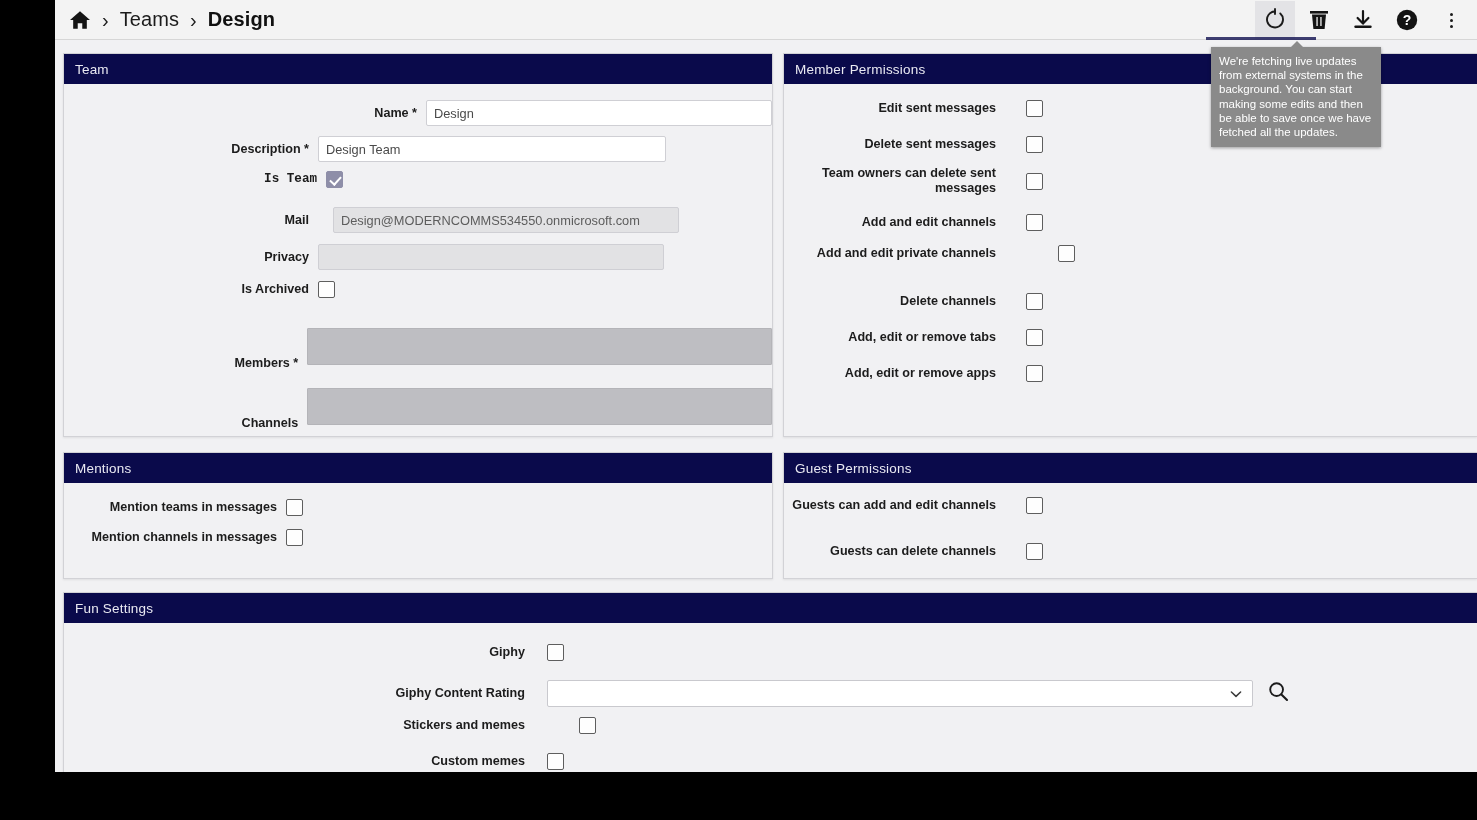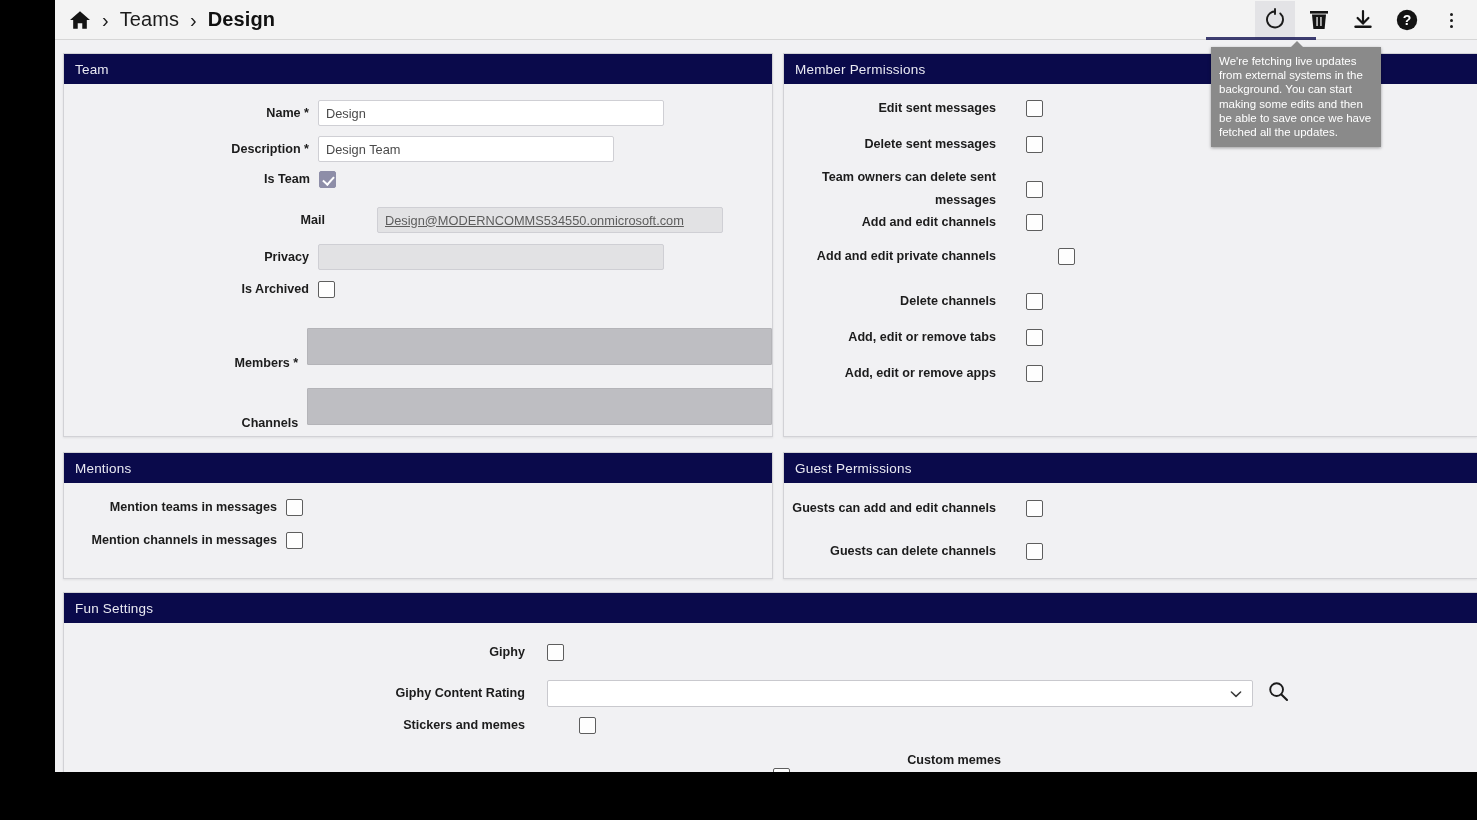--- a/index.html
+++ b/index.html
@@ -94,21 +94,21 @@
     color: #e9e9f2; font-size: 13.5px; letter-spacing: .2px;
   }
   .panel-body { position: relative; }
 
   
   .row { display: flex; align-items: center; }
   .lbl {
     font-size: 12.6px; font-weight: bold; color: #1c1c1c;
     text-align: right; line-height: 15px;
   }
-  .lbl.two-line { line-height: 23px; }
+  .lbl.two-line { line-height: 15px; }
   .txt {
     height: 26px; background: #ffffff;
     border: 1px solid #cfcfd4; border-radius: 2px;
     font-size: 12.8px; color: #4a4a4a;
     padding: 0 7px; line-height: 24px;
     font-family: "Liberation Sans", sans-serif;
   }
   .txt.disabled { background: #e2e2e4; color: #5d5d5d; border-color: #cfcfd4; }
   .bigbox {
     background: #bebec2; border: 1px solid #b4b4b8; border-radius: 1px;
@@ -204,38 +204,38 @@
   <div id="tooltip">We're fetching live updates from external systems in the background. You can start making some edits and then be able to save once we have fetched all the updates.</div>
 
   <div id="content">
 
     <div class="panel" style="left:8px; top:13px; width:710px; height:384px;">
       <div class="panel-head">
         <span>Team</span>
       </div>
       <div class="panel-body" style="height:352px;">
 
-        <div class="row" style="position:absolute; left:0; top:16px; width:100%;">
+        <div class="row" style="position:absolute; left:0; top:16px; width:100%;justify-content:flex-end;">
           <div class="lbl" style="width:245px;">Name *</div>
           <input class="txt" type="text" style="margin-left: 9px; width: 346px;" value="Design">
         </div>
 
         <div class="row" style="position:absolute; left:0; top:52px; width:100%;">
           <div class="lbl" style="width:245px;">Description *</div>
-          <input class="txt" type="text" style="margin-left: 9px; width: 296px;" value="Design Team">
-        </div>
-
-        <div class="row" style="position:absolute; left:1px; top:87px; width:100%;">
+          <input class="txt" type="text" style="margin-left: 9px; width: 348px;" value="Design Team">
+        </div>
+
+        <div class="row" style="position:absolute; left:8px; top:87px; width:100%;font-family:Liberation Mono, monospace;">
           <div class="lbl" style="width:245px;">Is Team</div>
           <span class="cbx checked-disabled" style="margin-left:9px;"></span>
         </div>
 
-        <div class="row" style="position:absolute; left:16px; top:123px; width:100%;gap:43px;">
+        <div class="row" style="position:absolute; left:0; top:123px; width:100%;">
           <div class="lbl" style="width:245px;">Mail</div>
-          <input class="txt disabled" type="text" readonly="" style="margin-left: 9px; width: 346px; text-decoration: underline;" value="Design@MODERNCOMMS534550.onmicrosoft.com">
+          <input class="txt disabled" type="text" readonly="" style="margin-left: 24px; width: 346px;" value="Design@MODERNCOMMS534550.onmicrosoft.com">
         </div>
 
         <div class="row" style="position:absolute; left:0; top:160px; width:100%;">
           <div class="lbl" style="width:245px;">Privacy</div>
           <input class="txt disabled" type="text" readonly="" style="margin-left: 9px; width: 346px;" value="">
         </div>
 
         <div class="row" style="position:absolute; left:0; top:197px; width:100%;">
           <div class="lbl" style="width:245px;text-align:right;">Is Archived</div>
           <span class="cbx" style="margin-left:9px;"></span>
@@ -365,21 +365,21 @@
               <path d="M14.4 14.4 L20 20" stroke="#1b1b1b" stroke-width="2.1" stroke-linecap="round"></path>
             </svg>
           </span>
         </div>
 
         <div class="row" style="position:absolute; left:0; top:94px; width:100%;gap:32px;">
           <div class="lbl" style="width:461px;">Stickers and memes</div>
           <span class="cbx" style="margin-left:22px;"></span>
         </div>
 
-        <div class="row" style="position:absolute; left:0; top:130px; width:100%;flex-direction:column;">
+        <div class="row" style="position:absolute; left:0; top:130px; width:100%;">
           <div class="lbl" style="width:461px;">Custom memes</div>
           <span class="cbx" style="margin-left:22px;"></span>
         </div>
 
       </div>
     </div>
 
   </div>
 </div>
 </div>

